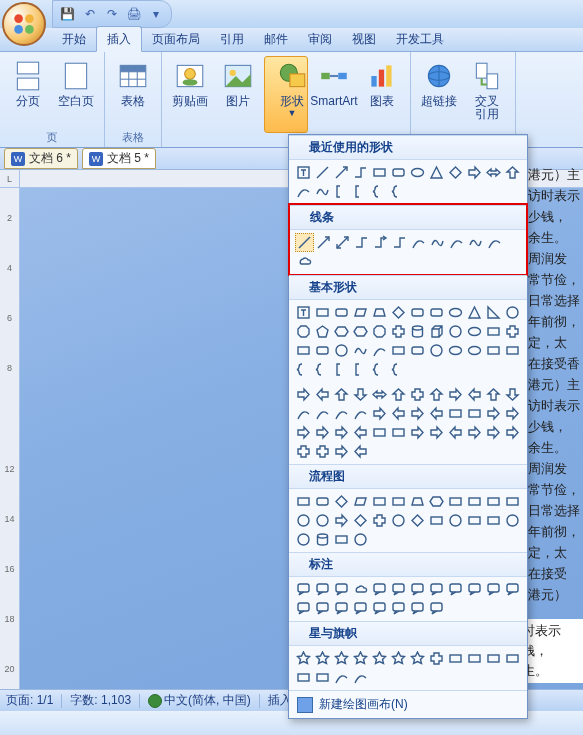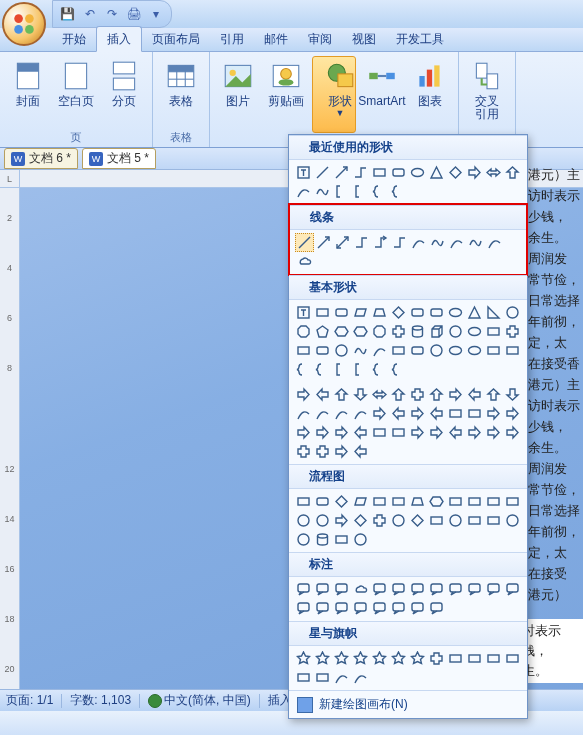--- a/index.html
+++ b/index.html
@@ -80,42 +80,33 @@
   <div class="tab">视图</div>
   <div class="tab">开发工具</div>
 </div>
 
 <div class="ribbon">
   <div class="group">
     <div class="group-items">
       <div class="bigbtn">
         <div class="icon-wrap">
             <svg viewBox="0 0 32 32">
-              <rect x="6" y="4" width="20" height="24" fill="#fff" stroke="#5b82b6"></rect>
-              <rect x="6" y="4" width="20" height="8" fill="#5b82b6"></rect>
+              <rect x="6" y="3" width="20" height="11" fill="#fff" stroke="#5b82b6"></rect>
+              <rect x="6" y="18" width="20" height="11" fill="#fff" stroke="#5b82b6"></rect>
             </svg>
           </div>
-        <div class="lbl">封面</div>
+        <div class="lbl">分页</div>
       </div>
       <div class="bigbtn">
         <div class="icon-wrap">
             <svg viewBox="0 0 32 32">
               <rect x="6" y="4" width="20" height="24" fill="#fff" stroke="#5b82b6"></rect>
             </svg>
           </div>
         <div class="lbl">空白页</div>
-      </div>
-      <div class="bigbtn">
-        <div class="icon-wrap">
-            <svg viewBox="0 0 32 32">
-              <rect x="6" y="3" width="20" height="11" fill="#fff" stroke="#5b82b6"></rect>
-              <rect x="6" y="18" width="20" height="11" fill="#fff" stroke="#5b82b6"></rect>
-            </svg>
-          </div>
-        <div class="lbl">分页</div>
       </div>
     </div>
     <div class="group-label">页</div>
   </div>
   <div class="group">
     <div class="group-items">
       <div class="bigbtn">
         <div class="icon-wrap">
             <svg viewBox="0 0 32 32">
               <rect x="4" y="6" width="24" height="20" fill="#fff" stroke="#5b82b6"></rect>
@@ -129,36 +120,36 @@
         <div class="lbl">表格</div>
       </div>
     </div>
     <div class="group-label">表格</div>
   </div>
   <div class="group" style="border-right:none;">
     <div class="group-items">
       <div class="bigbtn">
         <div class="icon-wrap">
             <svg viewBox="0 0 32 32">
+              <rect x="4" y="6" width="24" height="20" fill="#fff" stroke="#5b82b6"></rect>
+              <circle cx="16" cy="14" r="5" fill="#f5c94a" stroke="#c88a1e"></circle>
+              <ellipse cx="16" cy="22" rx="7" ry="3" fill="#6aa84f"></ellipse>
+            </svg>
+          </div>
+        <div class="lbl">剪贴画</div>
+      </div>
+      <div class="bigbtn">
+        <div class="icon-wrap">
+            <svg viewBox="0 0 32 32">
               <rect x="4" y="6" width="24" height="20" fill="#d9ecf9" stroke="#5b82b6"></rect>
               <circle cx="11" cy="13" r="3" fill="#f5c94a"></circle>
               <path d="M4 26 L14 16 L20 22 L28 14 L28 26 Z" fill="#6aa84f"></path>
             </svg>
           </div>
         <div class="lbl">图片</div>
-      </div>
-      <div class="bigbtn">
-        <div class="icon-wrap">
-            <svg viewBox="0 0 32 32">
-              <rect x="4" y="6" width="24" height="20" fill="#fff" stroke="#5b82b6"></rect>
-              <circle cx="16" cy="14" r="5" fill="#f5c94a" stroke="#c88a1e"></circle>
-              <ellipse cx="16" cy="22" rx="7" ry="3" fill="#6aa84f"></ellipse>
-            </svg>
-          </div>
-        <div class="lbl">剪贴画</div>
       </div>
       <div class="bigbtn active">
         <div class="icon-wrap">
             <svg viewBox="0 0 32 32">
               <circle cx="13" cy="13" r="8" fill="#6aa84f" stroke="#3d7a2e"></circle>
               <rect x="14" y="14" width="14" height="12" fill="#f5c94a" stroke="#c88a1e"></rect>
             </svg>
           </div>
         <div class="lbl">形状</div>
         <div style="font-size:9px;color:#1e3f82;">▼</div>
@@ -181,20 +172,30 @@
               <rect x="20" y="6" width="5" height="20" fill="#f5c94a"></rect>
             </svg>
           </div>
         <div class="lbl">图表</div>
       </div>
     </div>
     <div class="group-label">&nbsp;</div>
   </div>
   <div class="group" style="border-left:1px solid #a9c4e8;">
     <div class="group-items">
+      <div class="bigbtn">
+        <div class="icon-wrap">
+            <svg viewBox="0 0 32 32">
+              <circle cx="16" cy="16" r="10" fill="#4a90e2" stroke="#2d6db6"></circle>
+              <ellipse cx="16" cy="16" rx="10" ry="4" fill="none" stroke="#2d6db6"></ellipse>
+              <line x1="16" y1="6" x2="16" y2="26" stroke="#2d6db6"></line>
+            </svg>
+          </div>
+        <div class="lbl">超链接</div>
+      </div>
       <div class="bigbtn">
         <div class="icon-wrap">
             <svg viewBox="0 0 32 32">
               <rect x="6" y="4" width="10" height="14" fill="#fff" stroke="#5b82b6"></rect>
               <rect x="16" y="14" width="10" height="14" fill="#fff" stroke="#5b82b6"></rect>
               <path d="M11 18 L11 24 L16 24" fill="none" stroke="#6aa84f" stroke-width="2"></path>
             </svg>
           </div>
         <div class="lbl" style="white-space:pre-line;">交叉
 引用</div>

